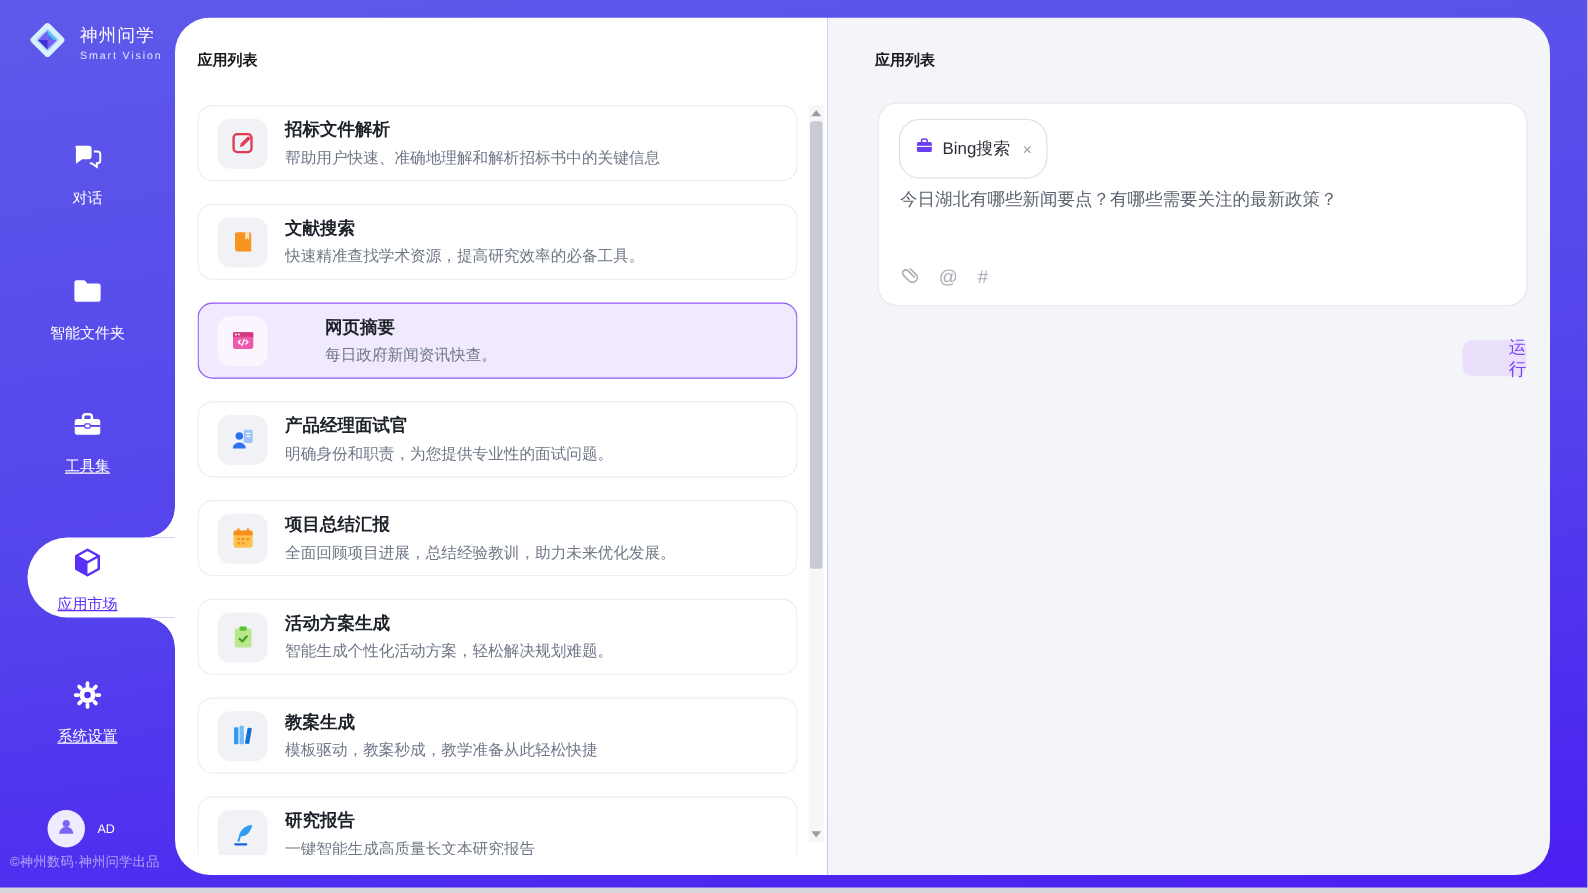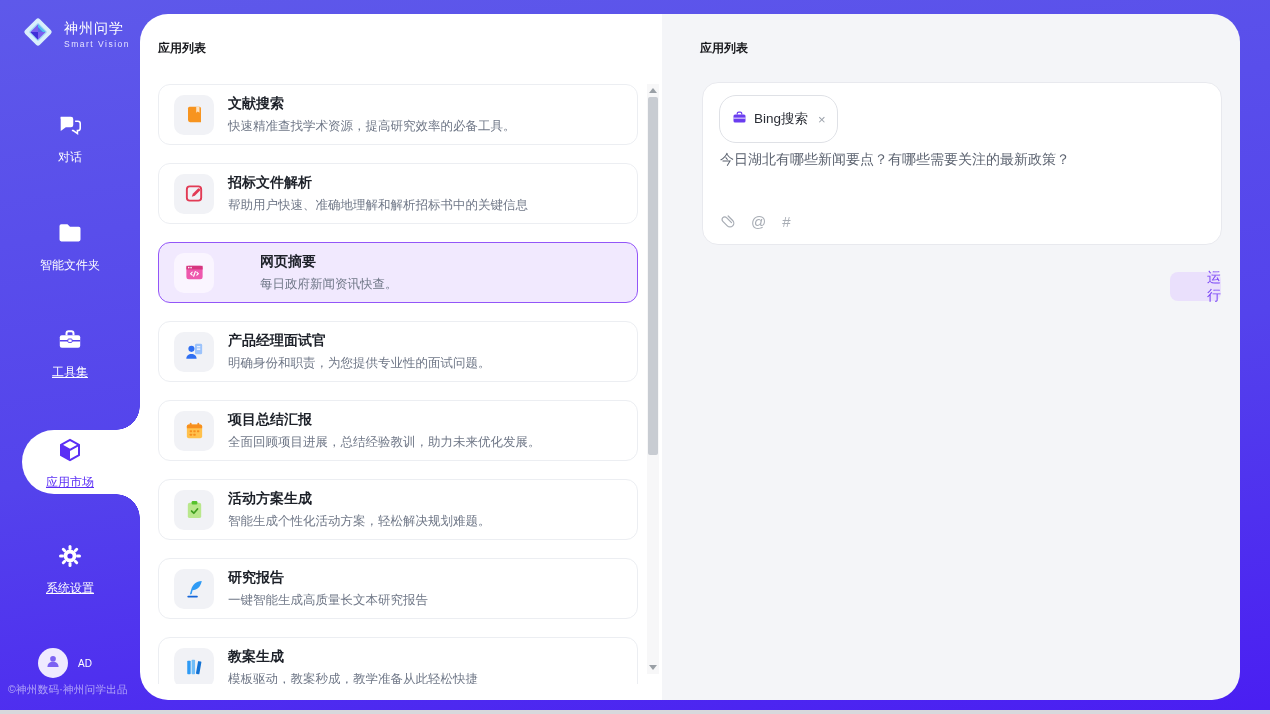--- a/index.html
+++ b/index.html
@@ -202,40 +202,40 @@
   <div class="content">
 
     <div class="list-panel">
       <div class="panel-title">应用列表</div>
 
       <div class="cards">
 
         <div class="card">
           <span class="card-icon">
             <svg width="21" height="21" viewBox="0 0 22 22">
+              <rect x="3" y="3.5" width="15" height="15" rx="3" fill="none" stroke="#e23b55" stroke-width="2"></rect>
+              <path d="M8.2 14.4l1-3.2 5.3-5.3a1.5 1.5 0 012.1 2.1l-5.3 5.3z" fill="#e23b55"></path>
+            </svg>
+          </span>
+          <span class="card-texts">
+            <span class="card-name" style="display:block">招标文件解析</span>
+            <span class="card-desc" style="display:block">帮助用户快速、准确地理解和解析招标书中的关键信息</span>
+          </span>
+        </div>
+
+        <div class="card">
+          <span class="card-icon">
+            <svg width="21" height="21" viewBox="0 0 22 22">
               <path d="M4.2 4.6A1.6 1.6 0 015.8 3h10.4a1.6 1.6 0 011.6 1.6V19H6.4a2.2 2.2 0 01-2.2-2.2z" fill="#f7941f"></path>
               <path d="M12.8 3h3.4v6.2l-1.7-1.3-1.7 1.3z" fill="#fde3c3"></path>
             </svg>
           </span>
           <span class="card-texts">
             <span class="card-name" style="display:block">文献搜索</span>
             <span class="card-desc" style="display:block">快速精准查找学术资源，提高研究效率的必备工具。</span>
-          </span>
-        </div>
-
-        <div class="card">
-          <span class="card-icon">
-            <svg width="21" height="21" viewBox="0 0 22 22">
-              <rect x="3" y="3.5" width="15" height="15" rx="3" fill="none" stroke="#e23b55" stroke-width="2"></rect>
-              <path d="M8.2 14.4l1-3.2 5.3-5.3a1.5 1.5 0 012.1 2.1l-5.3 5.3z" fill="#e23b55"></path>
-            </svg>
-          </span>
-          <span class="card-texts">
-            <span class="card-name" style="display:block">招标文件解析</span>
-            <span class="card-desc" style="display:block">帮助用户快速、准确地理解和解析招标书中的关键信息</span>
           </span>
         </div>
 
         <div class="card selected">
           <span class="card-icon">
             <svg width="21" height="21" viewBox="0 0 22 22">
               <rect x="2.5" y="4" width="17" height="14" rx="2.4" fill="#ee58ad"></rect>
               <rect x="2.5" y="4" width="17" height="3.8" fill="#d6367f"></rect>
               <circle cx="5" cy="5.9" r=".8" fill="#fff"></circle>
                 <circle cx="7.4" cy="5.9" r=".8" fill="#fff"></circle>
@@ -295,41 +295,41 @@
           </span>
           <span class="card-texts">
             <span class="card-name" style="display:block">活动方案生成</span>
             <span class="card-desc" style="display:block">智能生成个性化活动方案，轻松解决规划难题。</span>
           </span>
         </div>
 
         <div class="card">
           <span class="card-icon">
             <svg width="21" height="21" viewBox="0 0 22 22">
-              <path d="M18.6 3.2c-6 .5-9.6 3.6-11.1 9.1l-1.4 5 1.9-.5 1-3.9c4.6-.3 8.6-3.6 9.6-9.7z" fill="#2f9bf5"></path>
-              <path d="M4.4 19.4h9.2" stroke="#1565d8" stroke-width="1.8" stroke-linecap="round"></path>
-            </svg>
-          </span>
-          <span class="card-texts">
-            <span class="card-name" style="display:block">研究报告</span>
-            <span class="card-desc" style="display:block">一键智能生成高质量长文本研究报告</span>
-          </span>
-        </div>
-
-        <div class="card">
-          <span class="card-icon">
-            <svg width="21" height="21" viewBox="0 0 22 22">
               <rect x="3.4" y="4" width="3.6" height="14.2" rx=".8" fill="#2f9bf5"></rect>
               <rect x="8" y="2.8" width="3.6" height="15.4" rx=".8" fill="#70bdf8"></rect>
               <rect x="13.6" y="4.4" width="3.6" height="13.6" rx=".8" transform="rotate(10 15.4 11.2)" fill="#1272d4"></rect>
             </svg>
           </span>
           <span class="card-texts">
             <span class="card-name" style="display:block">教案生成</span>
             <span class="card-desc" style="display:block">模板驱动，教案秒成，教学准备从此轻松快捷</span>
+          </span>
+        </div>
+
+        <div class="card">
+          <span class="card-icon">
+            <svg width="21" height="21" viewBox="0 0 22 22">
+              <path d="M18.6 3.2c-6 .5-9.6 3.6-11.1 9.1l-1.4 5 1.9-.5 1-3.9c4.6-.3 8.6-3.6 9.6-9.7z" fill="#2f9bf5"></path>
+              <path d="M4.4 19.4h9.2" stroke="#1565d8" stroke-width="1.8" stroke-linecap="round"></path>
+            </svg>
+          </span>
+          <span class="card-texts">
+            <span class="card-name" style="display:block">研究报告</span>
+            <span class="card-desc" style="display:block">一键智能生成高质量长文本研究报告</span>
           </span>
         </div>
       </div>
 
       <div class="scrollbar">
         <span class="sb-btn up">
             <span class="tri-up"></span>
           </span>
         <span class="sb-thumb"></span>
         <span class="sb-btn down">

